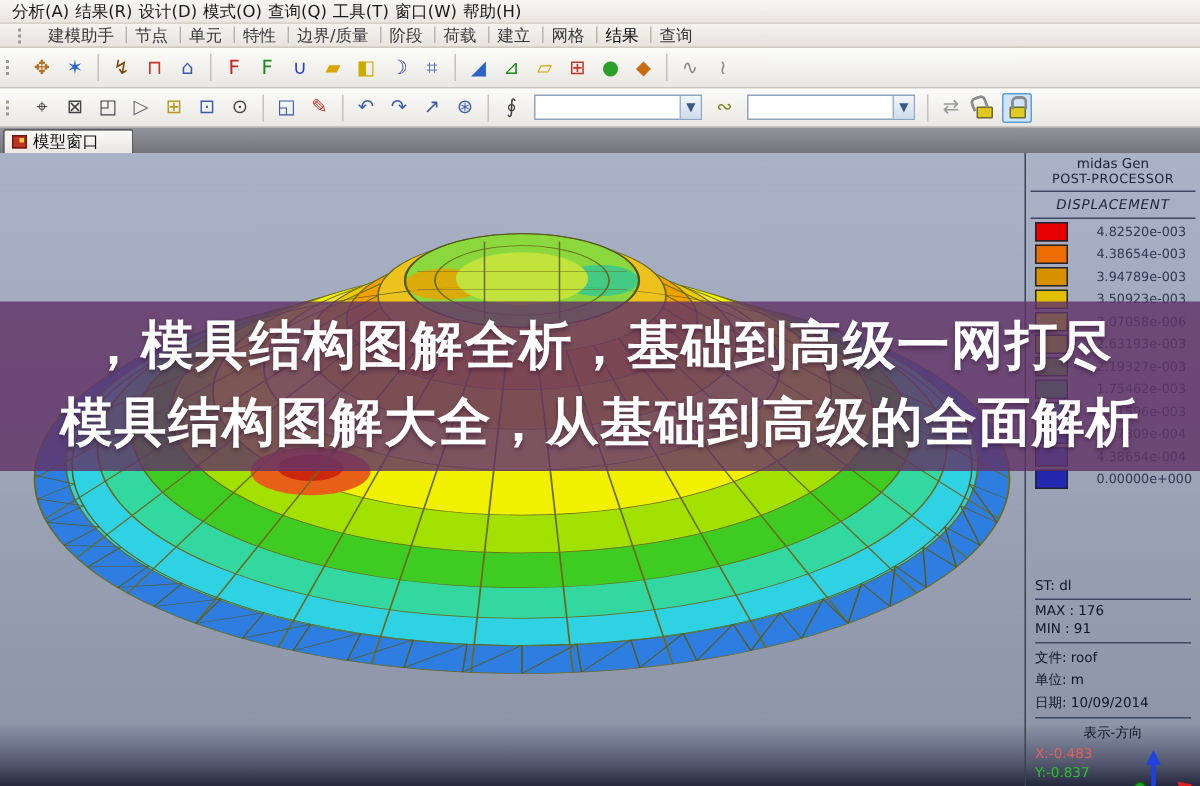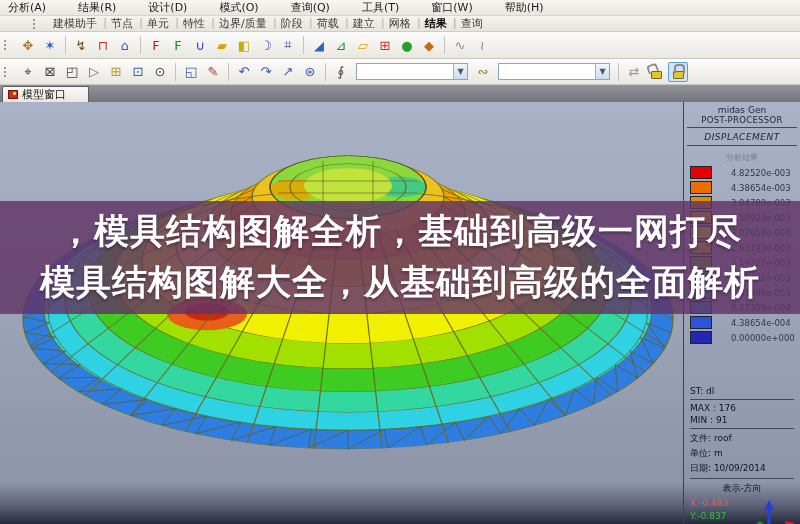--- a/index.html
+++ b/index.html
@@ -2,30 +2,30 @@
 <html><head>
 <meta charset="utf-8">
 <style>
   * { margin:0; padding:0; box-sizing:border-box; }
   html,body { width:800px; height:524px; overflow:hidden; }
   body { font-family:"DejaVu Sans","Liberation Sans",sans-serif; background:#d6d3cc; }
   #app { position:relative; width:800px; height:524px; }
 
   
   .menubar { height:16px; background:linear-gradient(180deg,#f7f6f2,#e9e7e0); border-bottom:1px solid #d6d4cc;
-             display:flex; align-items:center; padding-left:8px; gap:32px; font-size:11px; color:#1a1a1a; }
+             display:flex; align-items:center; padding-left:8px; gap:4px; font-size:11px; color:#1a1a1a; }
   .mitem { cursor:default; white-space:nowrap; }
 
   
   .ribbon { height:16px; background:linear-gradient(180deg,#f4f3ee,#e6e4dd); border-bottom:1px solid #cfccc4;
-            display:flex; align-items:center; font-size:11px; color:#3a3a3a; padding-left:33px; }
+            display:flex; align-items:center; font-size:11px; color:#3a3a3a; padding-left:12px; }
   .handle { width:5px; height:10px; border-left:2px dotted #9a9890; margin-right:8px; }
   .ritem { padding:0 7px; white-space:nowrap; position:relative; }
   .ritem:not(:last-child)::after { content:"|"; color:#b4b2aa; position:absolute; right:-3px; }
-  .ritem.active { font-weight:bold; color:#000; }
+  .ritem.active { font-weight:normal; color:#000; }
 
   
   .tbar { background:linear-gradient(180deg,#fcfcfb,#e9e7e1); border-bottom:1px solid #c9c7bf;
           display:flex; align-items:center; padding-left:4px; }
   .tb1 { height:27px; }
   .tb2 { height:26px; }
   .ti  { width:20px; height:20px; display:inline-flex; align-items:center; justify-content:center;
          font-size:13px; margin:0 1px; border-radius:2px; }
   .tsep { width:1px; height:18px; background:#c4c2ba; margin:0 4px; }
   .combo { width:112px; height:17px; background:#fff; border:1px solid #8ea3bd; margin:0 4px;
@@ -277,21 +277,20 @@
         </g>
     </svg>
 
     <div class="sidepanel">
       <div class="legend">
         <div class="lg-app">midas Gen</div>
         <div class="lg-mode">POST-PROCESSOR</div>
         <hr class="pline">
         <div class="lg-type">DISPLACEMENT</div>
         <hr class="pline">
-        <div class="lg-sub">分析结果</div>
         <div class="lrow">
             <span class="sw" style="background: rgb(230, 0, 0);"></span>
             <span class="lval">4.82520e-003</span>
           </div>
         <div class="lrow">
             <span class="sw" style="background: rgb(236, 110, 0);"></span>
             <span class="lval">4.38654e-003</span>
           </div>
         <div class="lrow">
             <span class="sw" style="background: rgb(216, 144, 0);"></span>

